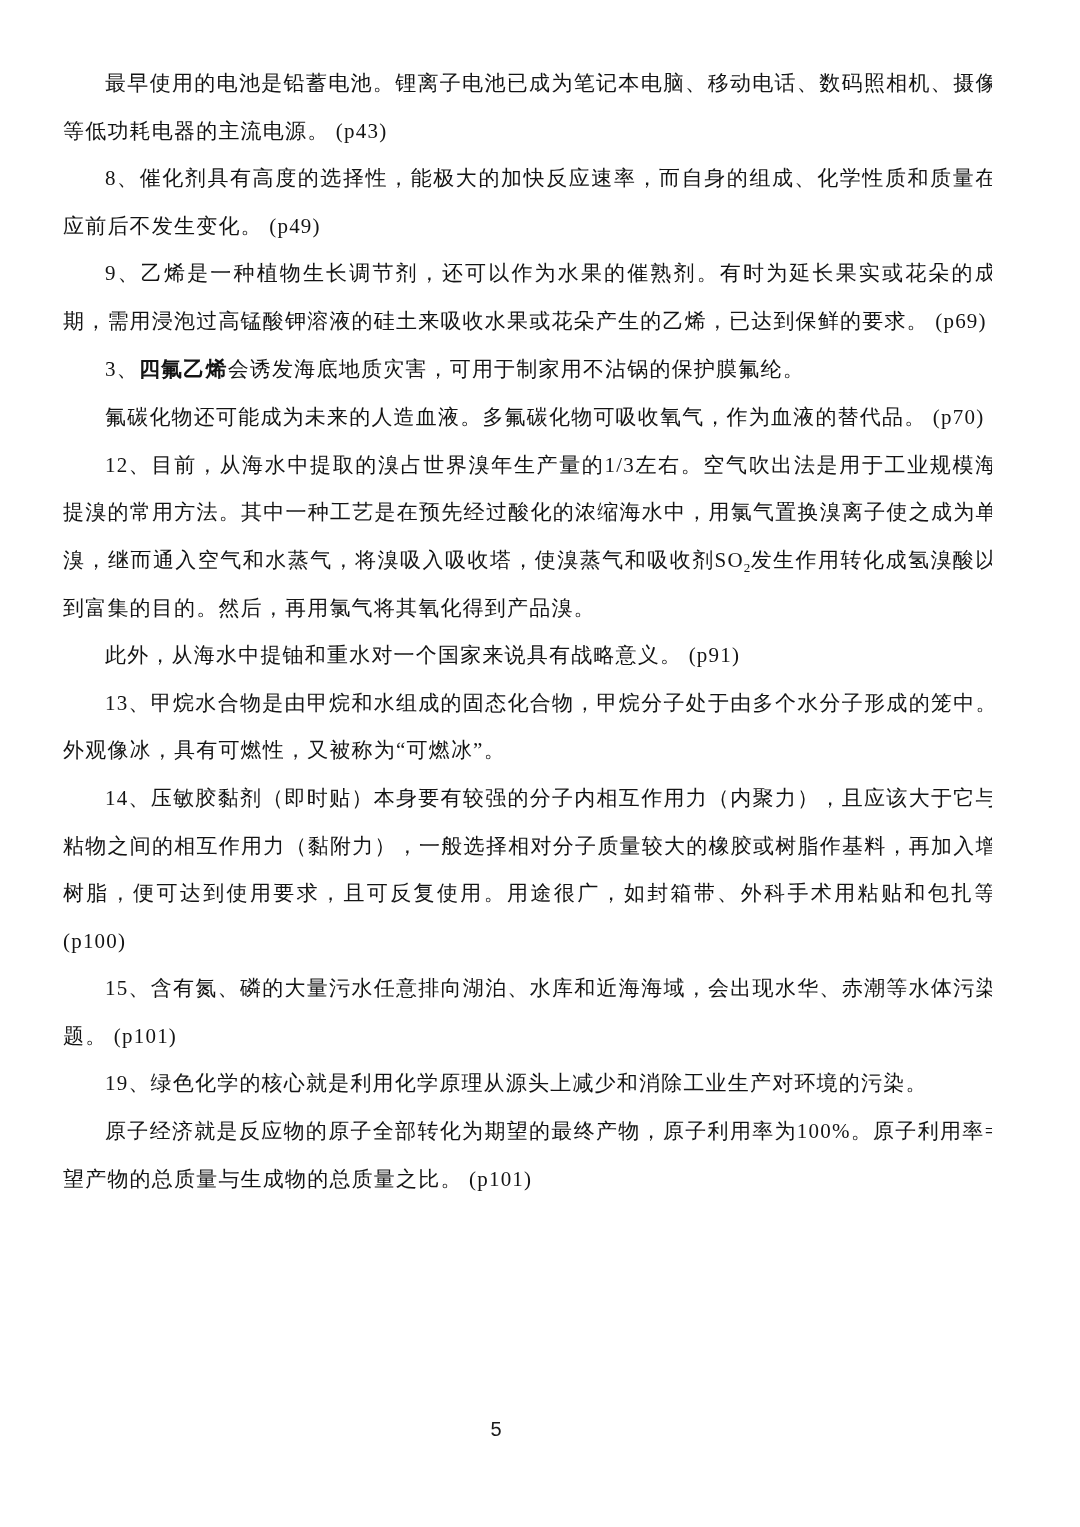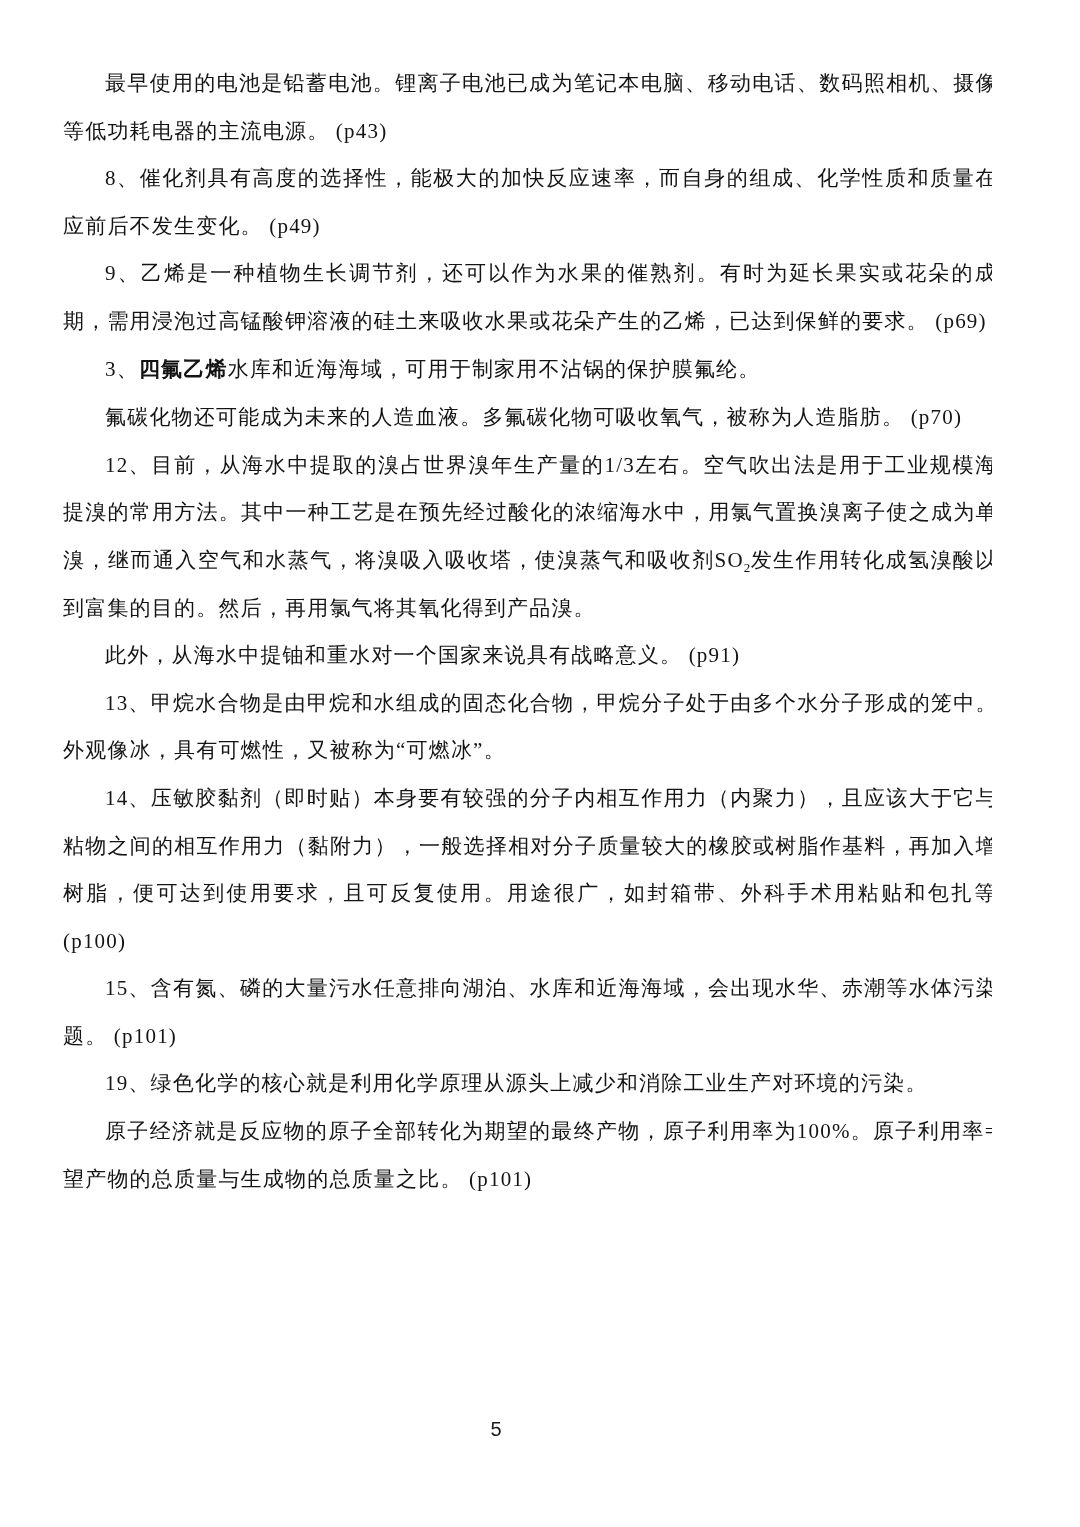--- a/index.html
+++ b/index.html
@@ -53,22 +53,22 @@
   }
 </style>
 </head>
 <body>
 
 <div class="page">
   <div class="content">
       <p class="para"><span>最早使用的电池是铅蓄电池。锂离子电池已成为笔记本电脑、移动电话、数码照相机、摄像机等低功耗电器的主流电源。 (p43)</span></p>
       <p class="para"><span>8、催化剂具有高度的选择性，能极大的加快反应速率，而自身的组成、化学性质和质量在反应前后不发生变化。 (p49)</span></p>
       <p class="para"><span>9、乙烯是一种植物生长调节剂，还可以作为水果的催熟剂。有时为延长果实或花朵的成熟期，需用浸泡过高锰酸钾溶液的硅土来吸收水果或花朵产生的乙烯，已达到保鲜的要求。 (p69)</span></p>
-      <p class="para"><span>3、</span><span class="bold">四氟乙烯</span><span>水库和近海海域，可用于制家用不沾锅的保护膜氟纶。</span></p>
-      <p class="para"><span>氟碳化物还可能成为未来的人造血液。多氟碳化物可吸收氧气，被称为人造脂肪。 (p70)</span></p>
+      <p class="para"><span>3、</span><span class="bold">四氟乙烯</span><span>会诱发海底地质灾害，可用于制家用不沾锅的保护膜氟纶。</span></p>
+      <p class="para"><span>氟碳化物还可能成为未来的人造血液。多氟碳化物可吸收氧气，作为血液的替代品。 (p70)</span></p>
       <p class="para"><span>12、目前，从海水中提取的溴占世界溴年生产量的1/3左右。空气吹出法是用于工业规模海水提溴的常用方法。其中一种工艺是在预先经过酸化的浓缩海水中，用氯气置换溴离子使之成为单质溴，继而通入空气和水蒸气，将溴吸入吸收塔，使溴蒸气和吸收剂SO</span><sub>2</sub><span>发生作用转化成氢溴酸以达到富集的目的。然后，再用氯气将其氧化得到产品溴。</span></p>
       <p class="para"><span>此外，从海水中提铀和重水对一个国家来说具有战略意义。 (p91)</span></p>
       <p class="para"><span>13、甲烷水合物是由甲烷和水组成的固态化合物，甲烷分子处于由多个水分子形成的笼中。其外观像冰，具有可燃性，又被称为“可燃冰”。</span></p>
       <p class="para"><span>14、压敏胶黏剂（即时贴）本身要有较强的分子内相互作用力（内聚力），且应该大于它与被粘物之间的相互作用力（黏附力），一般选择相对分子质量较大的橡胶或树脂作基料，再加入增粘树脂，便可达到使用要求，且可反复使用。用途很广，如封箱带、外科手术用粘贴和包扎等。 (p100)</span></p>
       <p class="para"><span>15、含有氮、磷的大量污水任意排向湖泊、水库和近海海域，会出现水华、赤潮等水体污染问题。 (p101)</span></p>
       <p class="para"><span>19、绿色化学的核心就是利用化学原理从源头上减少和消除工业生产对环境的污染。</span></p>
       <p class="para"><span>原子经济就是反应物的原子全部转化为期望的最终产物，原子利用率为100%。原子利用率=期望产物的总质量与生成物的总质量之比。 (p101)</span></p>
     </div>
   <div class="footer">5</div>
 </div>

